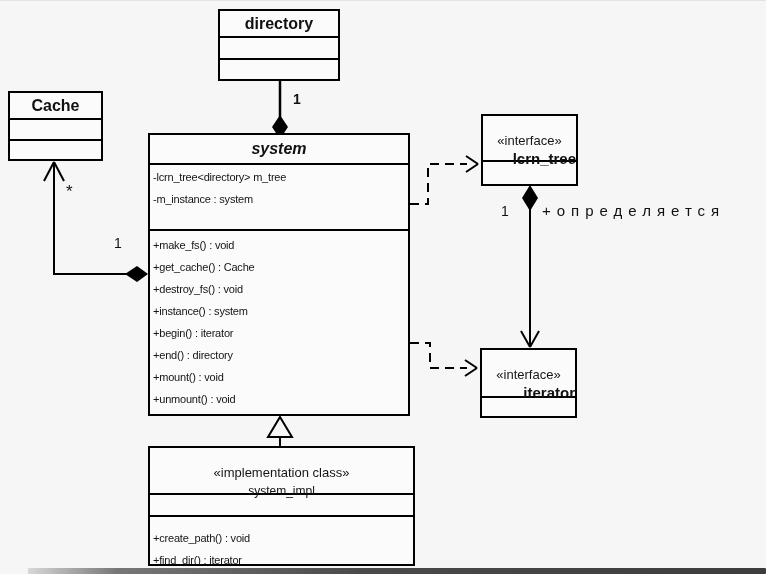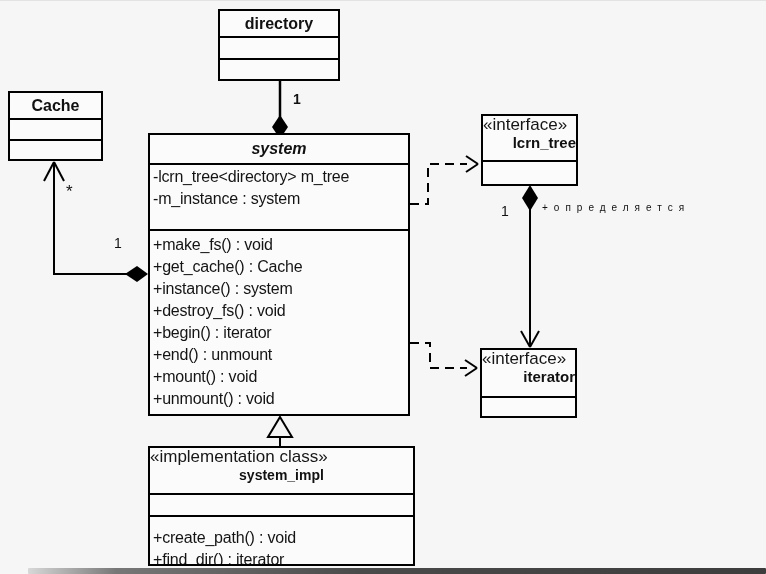--- a/index.html
+++ b/index.html
@@ -26,55 +26,55 @@
     font-weight:bold;font-size:16px;
     box-sizing:border-box;
   }
   .uml-title.italic{font-style:italic;}
   .compartment{
     border-top:2px solid #000;
     box-sizing:border-box;
     overflow:hidden;
   }
   .member-row{
-    font-size:16px;
+    font-size:11px;
     line-height:22px;
     white-space:nowrap;
     padding-left:3px;
     letter-spacing:-0.2px;
     color:#141414;
   }
   .stereotype{
-    text-align:left;
-    font-size:17px;
+    text-align:center;
+    font-size:13px;
     line-height:17px;
-    padding-top:0;
+    padding-top:16px;
     color:#161616;
   }
   .iface-name{
     text-align:right;
     font-weight:bold;
     font-size:15px;
     line-height:20px;
   }
   .impl-name{
     text-align:center;
-    font-weight:bold;
-    font-size:14px;
+    font-weight:normal;
+    font-size:12px;
     line-height:20px;
   }
   .edge-label{
     position:absolute;
     font-size:14px;
     color:#111;
     white-space:nowrap;
   }
   .role-label{
     letter-spacing:6px;
-    font-size:10px;
+    font-size:15px;
   }
   svg.connectors{
     position:absolute;left:0;top:0;
     width:766px;height:574px;
     pointer-events:none;
   }
   .bottom-strip{
     position:absolute;
     left:28px;top:567px;
     width:738px;height:6px;
@@ -148,24 +148,24 @@
 
   <div class="uml-box" style="left:148px;top:132px;width:262px;height:283px;">
     <div class="uml-title italic" style="height:28px;">system</div>
     <div class="compartment" style="height:66px;padding-top:1px;">
       <div class="member-row">-lcrn_tree&lt;directory&gt; m_tree</div>
       <div class="member-row">-m_instance : system</div>
     </div>
     <div class="compartment" style="height:185px;padding-top:3px;">
       <div class="member-row">+make_fs() : void</div>
       <div class="member-row">+get_cache() : Cache</div>
+      <div class="member-row">+destroy_fs() : void</div>
       <div class="member-row">+instance() : system</div>
-      <div class="member-row">+destroy_fs() : void</div>
       <div class="member-row">+begin() : iterator</div>
-      <div class="member-row">+end() : unmount</div>
+      <div class="member-row">+end() : directory</div>
       <div class="member-row">+mount() : void</div>
       <div class="member-row">+unmount() : void</div>
     </div>
   </div>
 
   <div class="uml-box" style="left:481px;top:113px;width:97px;height:72px;">
     <div style="height:44px;">
       <div class="stereotype">«interface»</div>
       <div class="iface-name">lcrn_tree</div>
     </div>

